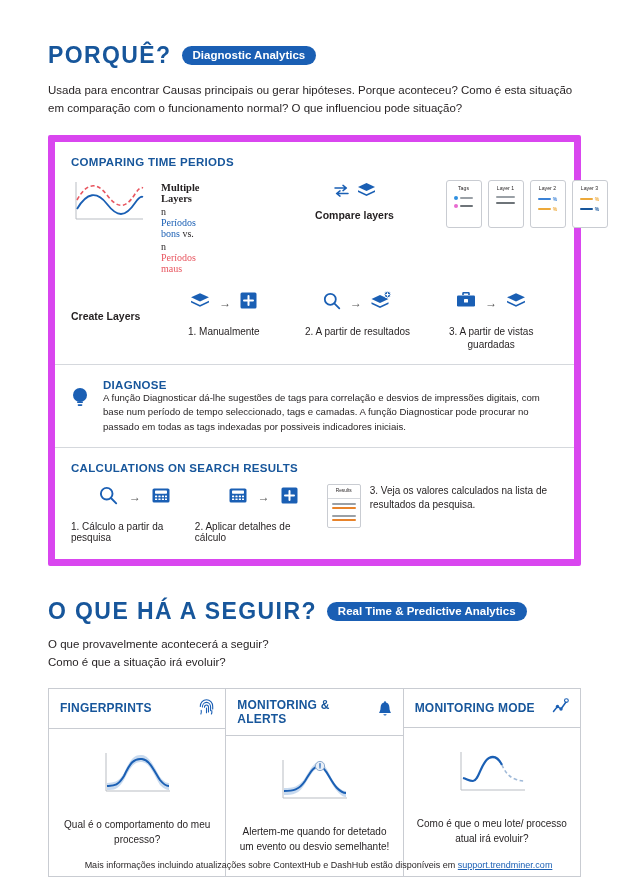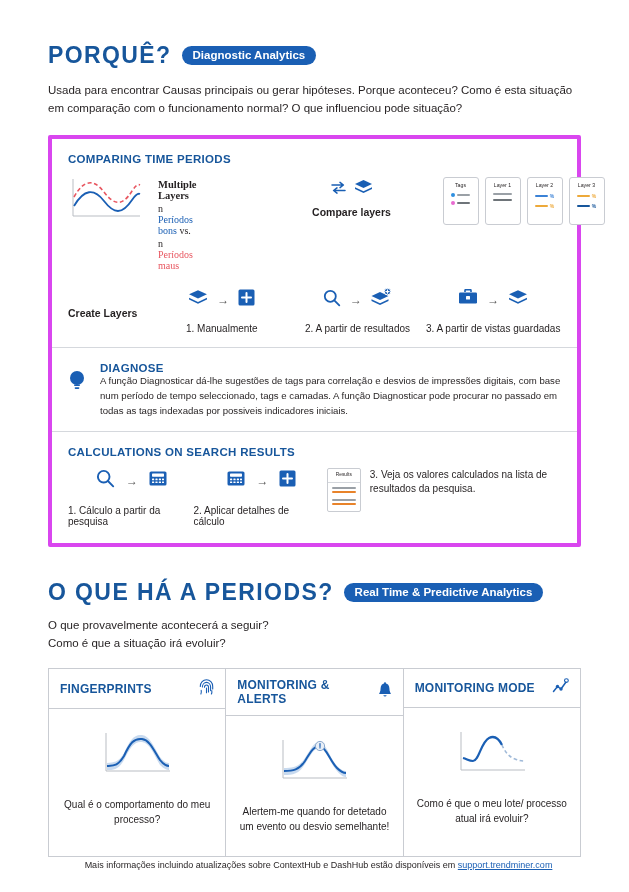--- a/index.html
+++ b/index.html
@@ -21,21 +21,21 @@
   }
   .pill {
     background: #1a5fb4; color: #fff; border-radius: 999px;
     padding: 3px 11px 4px; font-size: 11.5px; font-weight: bold;
     white-space: nowrap;
   }
   .lede { font-size: 11.5px; line-height: 1.55; color: #231f20; }
 
   
   .panel {
-    border: 4px solid #d946ef;
+    border: 7px solid #d946ef;
     border-radius: 2px;
     background: #fff;
   }
   .panel-block { padding: 14px 16px 12px; }
   .divider { border-top: 1px solid #d5d8dd; }
   .block-title {
     font-size: 11.5px; font-weight: bold; color: #17569b;
     letter-spacing: .3px; margin-bottom: 10px;
   }
 
@@ -386,21 +386,21 @@
           </div>
           <div class="res-cap">3. Veja os valores calculados na lista de resultados da pesquisa.</div>
         </div>
       </div>
     </div>
 
   </div>
 
   <div style="height:32px"></div>
   <div class="sec-head">
-    <div class="sec-title">O QUE HÁ A PERIODS?</div>
+    <div class="sec-title">O QUE HÁ A SEGUIR?</div>
     <div class="pill">Real Time &amp; Predictive Analytics</div>
   </div>
   <div style="height:11px"></div>
   <div class="lede">O que provavelmente acontecerá a seguir?</div>
   <div class="lede">Como é que a situação irá evoluir?</div>
 
   <div style="height:16px"></div>
 
   <div class="tri">
 

